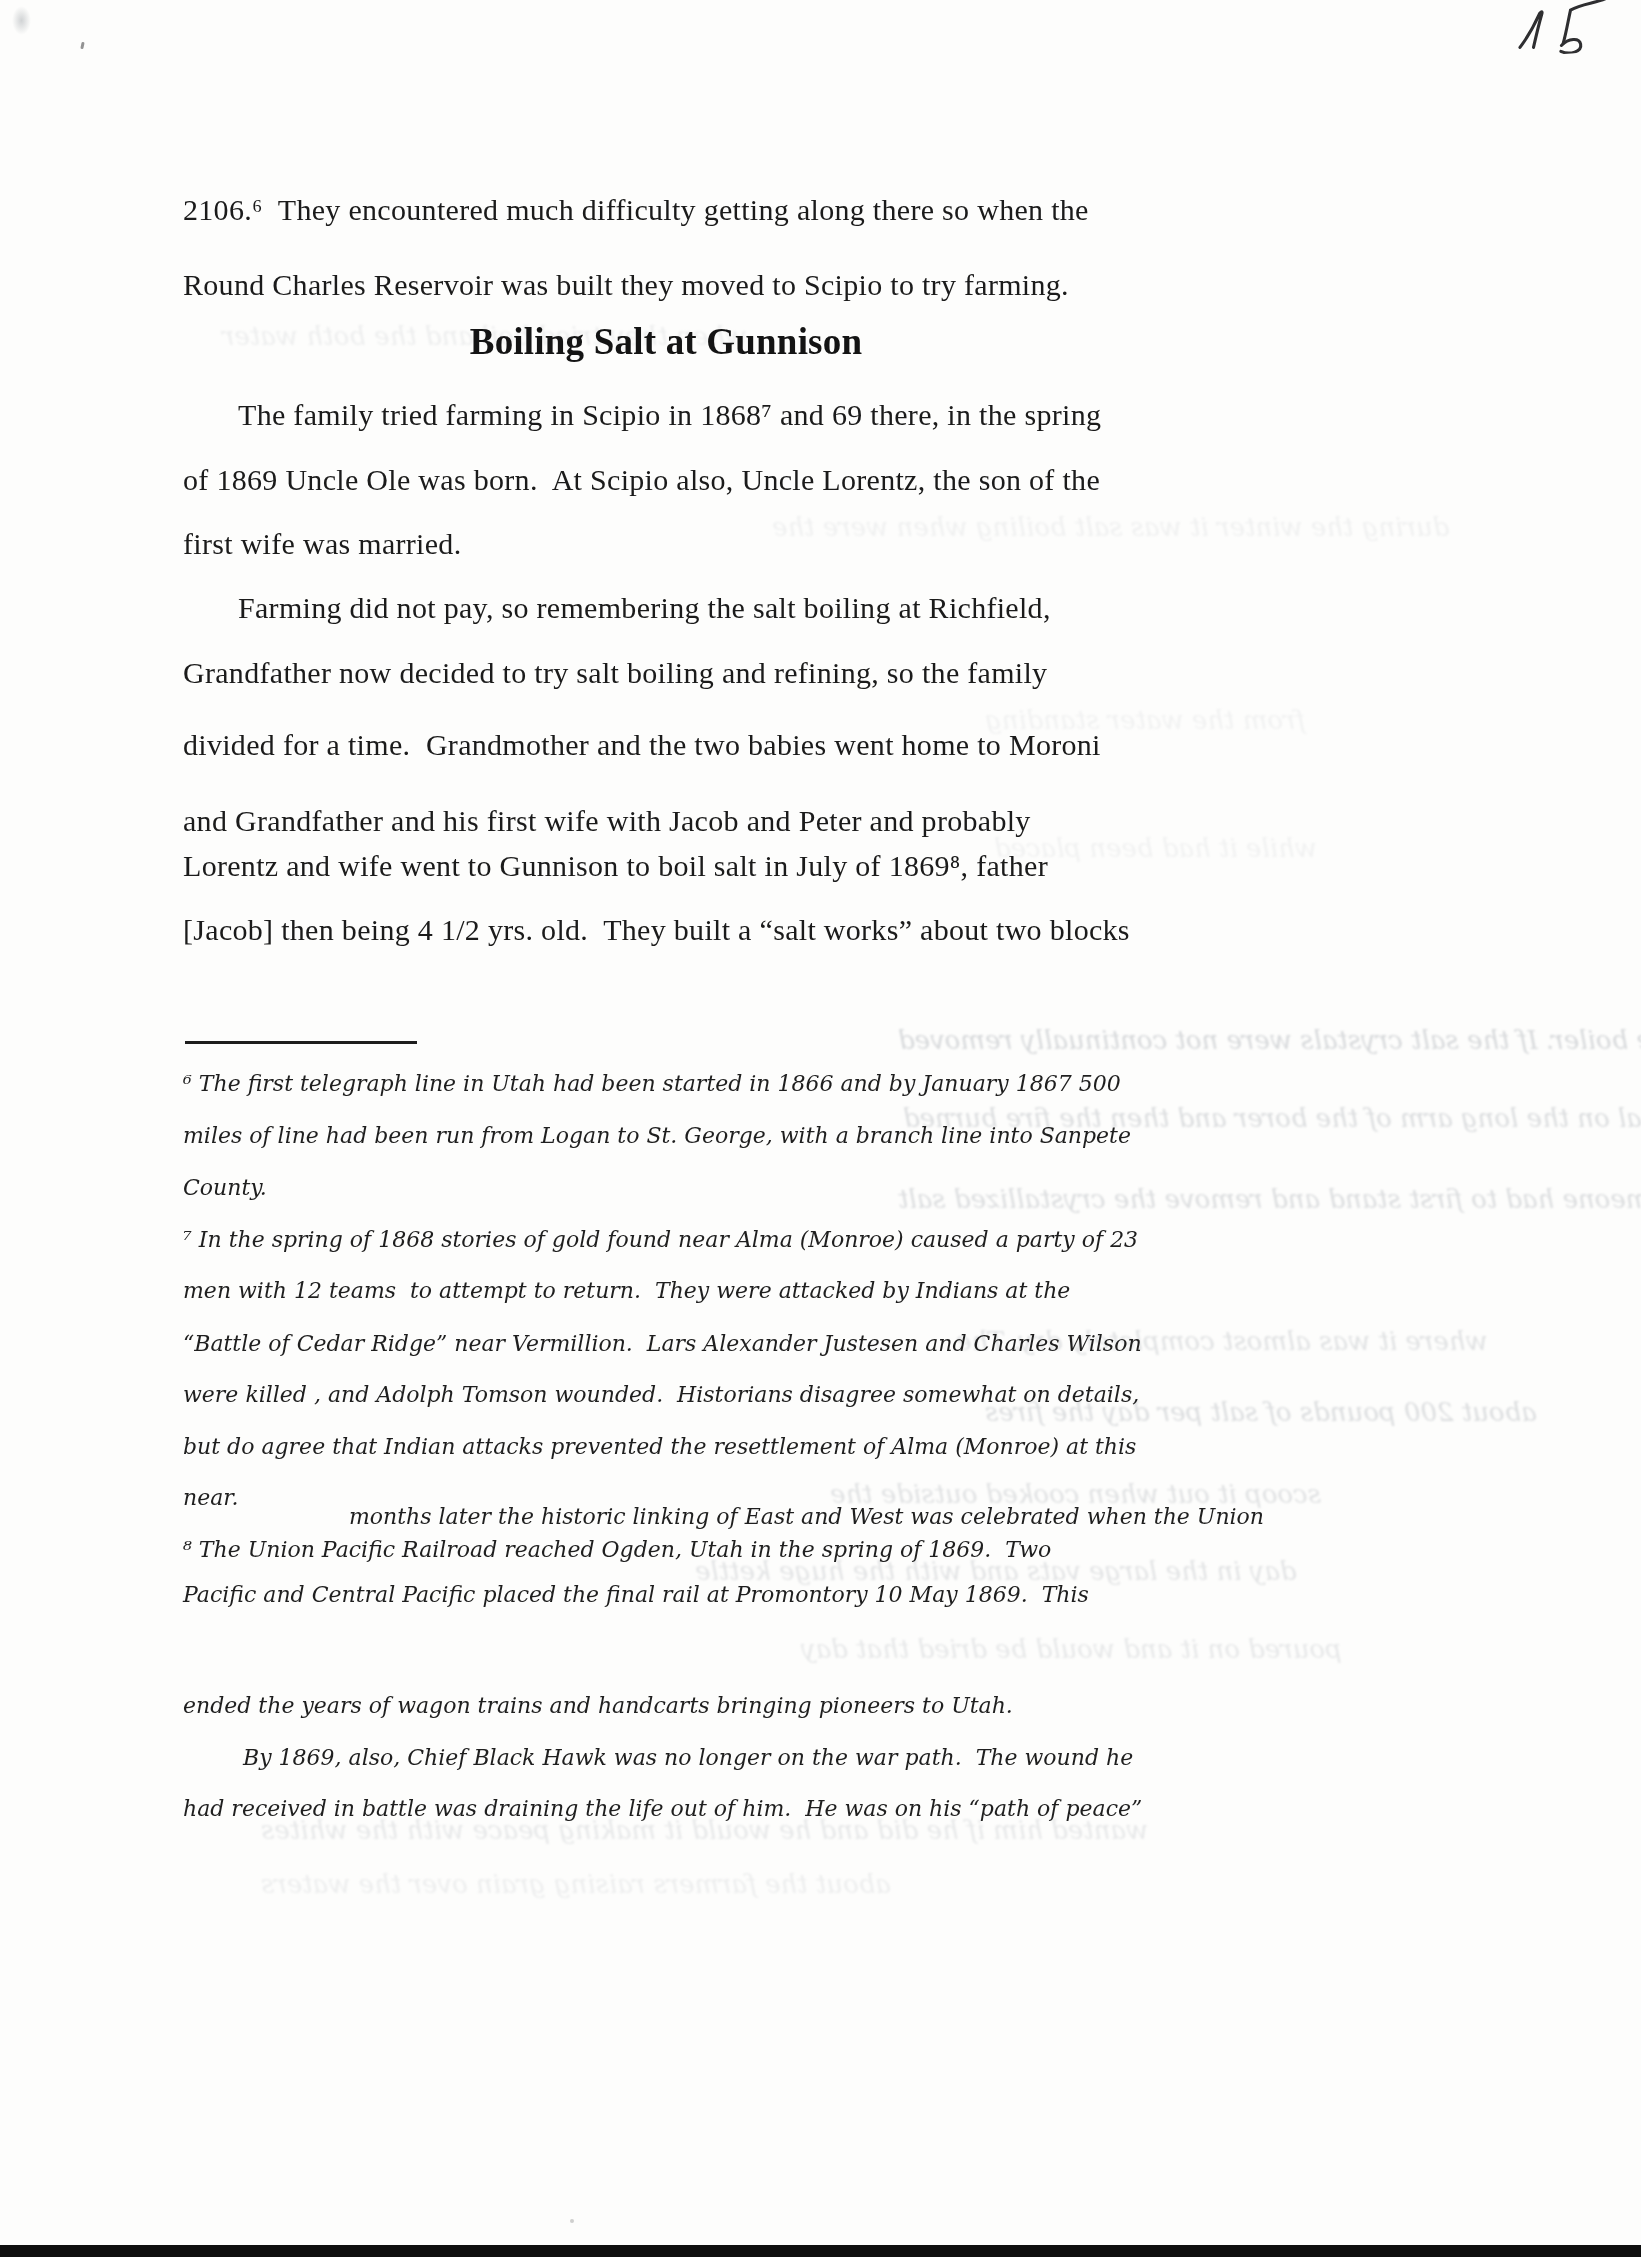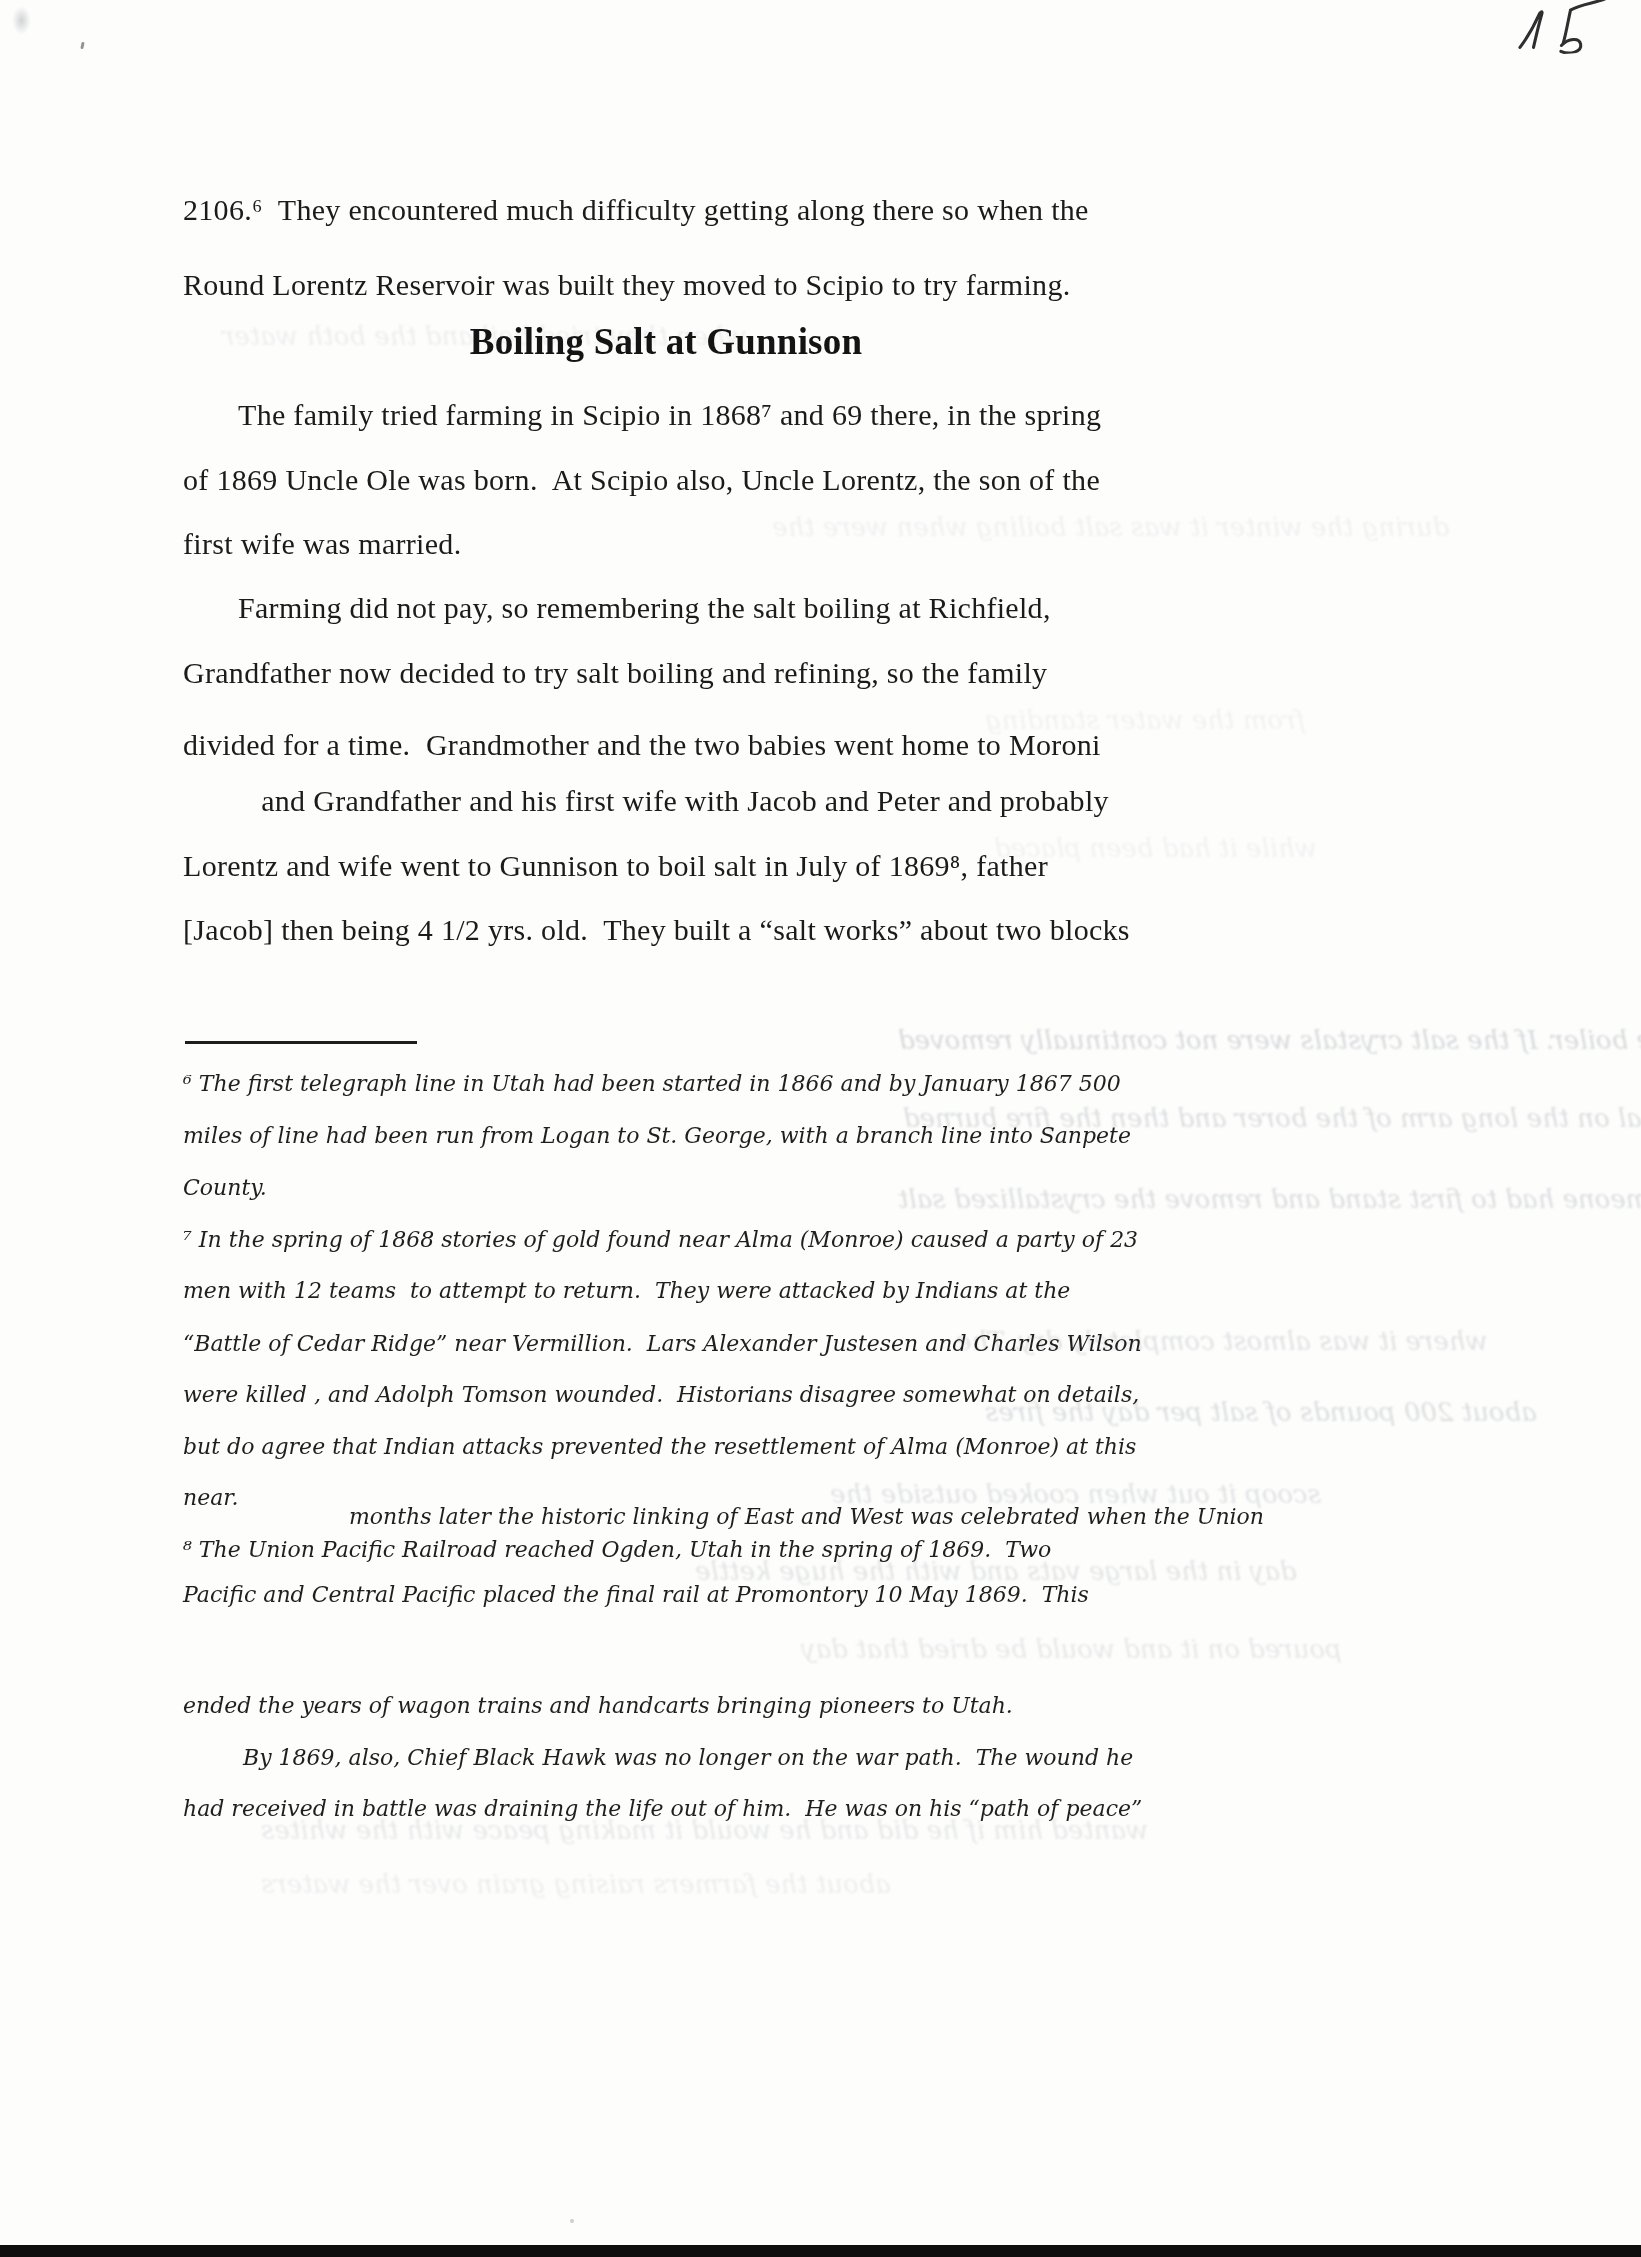--- a/index.html
+++ b/index.html
@@ -79,31 +79,31 @@
   <div class="bleed" style="top:1184px;left:898px;opacity:.30;">boiler, so someone had to first stand and remove the crystallized salt</div>
   <div class="bleed" style="top:1326px;left:956px;opacity:.26;">where it was almost completely dry. The</div>
   <div class="bleed" style="top:1397px;left:985px;opacity:.30;">about 200 pounds of salt per day the fires</div>
   <div class="bleed" style="top:1479px;left:830px;opacity:.26;">scoop it out when cooked outside the</div>
   <div class="bleed" style="top:1556px;left:695px;opacity:.24;">day in the large vats and with the huge kettle</div>
   <div class="bleed" style="top:1634px;left:801px;opacity:.20;">poured on it and would be dried that day</div>
   <div class="bleed" style="top:1815px;left:261px;opacity:.20;">wanted him if he did and he would it making peace with the whites</div>
   <div class="bleed" style="top:1869px;left:261px;opacity:.15;">about the farmers raising grain over the waters</div>
 
   <div class="bline" style="top:191px;">2106.⁶  They encountered much difficulty getting along there so when the</div>
-  <div class="bline" style="top:266px;">Round Lorentz Reservoir was built they moved to Scipio to try farming.</div>
+  <div class="bline" style="top:266px;">Round Charles Reservoir was built they moved to Scipio to try farming.</div>
 
   <div class="heading" style="top:320px;">Boiling Salt at Gunnison</div>
 
   <div class="bline indent" style="top:396px;">The family tried farming in Scipio in 1868⁷ and 69 there, in the spring</div>
   <div class="bline" style="top:461px;">of 1869 Uncle Ole was born.  At Scipio also, Uncle Lorentz, the son of the</div>
   <div class="bline" style="top:525px;">first wife was married.</div>
   <div class="bline indent" style="top:589px;">Farming did not pay, so remembering the salt boiling at Richfield,</div>
   <div class="bline" style="top:654px;">Grandfather now decided to try salt boiling and refining, so the family</div>
   <div class="bline" style="top:726px;">divided for a time.  Grandmother and the two babies went home to Moroni</div>
-  <div class="bline" style="top:782px;text-align:center;">and Grandfather and his first wife with Jacob and Peter and probably</div>
+  <div class="bline" style="top:802px;">and Grandfather and his first wife with Jacob and Peter and probably</div>
   <div class="bline" style="top:847px;">Lorentz and wife went to Gunnison to boil salt in July of 1869⁸, father</div>
   <div class="bline" style="top:911px;">[Jacob] then being 4 1/2 yrs. old.  They built a “salt works” about two blocks</div>
 
   <div class="fn-rule"></div>
 
   <div class="fline" style="top:1067px;">⁶ The first telegraph line in Utah had been started in 1866 and by January 1867 500</div>
   <div class="fline" style="top:1119px;">miles of line had been run from Logan to St. George, with a branch line into Sanpete</div>
   <div class="fline" style="top:1171px;">County.</div>
   <div class="fline" style="top:1223px;">⁷ In the spring of 1868 stories of gold found near Alma (Monroe) caused a party of 23</div>
   <div class="fline" style="top:1274px;">men with 12 teams  to attempt to return.  They were attacked by Indians at the</div>

